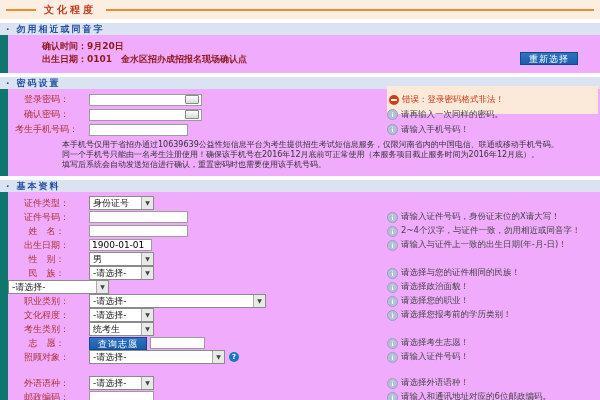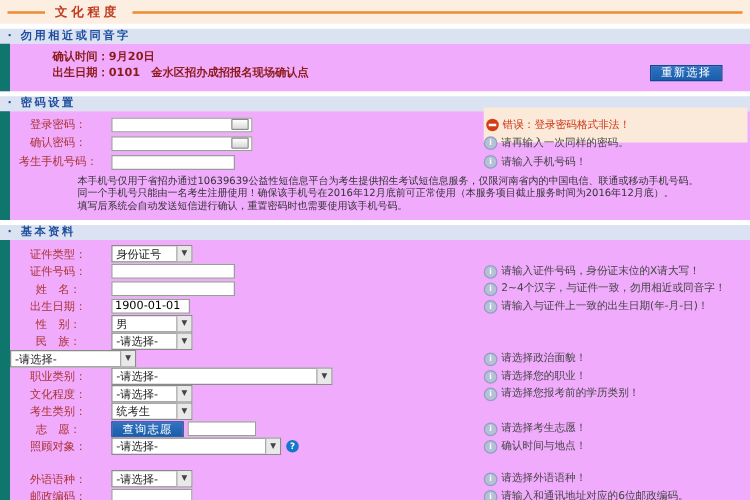--- a/index.html
+++ b/index.html
@@ -168,20 +168,24 @@
       <span class="sa">▼</span>
     </div>
   </div>
 
   <div class="row">
     <span class="lbl">民　族：</span>
     <div class="sel sw60">
       <span class="sv">-请选择-</span>
       <span class="sa">▼</span>
     </div>
+    <span class="hint">
+      <span class="ico-info">i</span>
+      <span>请选择与您的证件相同的民族！</span>
+    </span>
   </div>
 
   <div class="row">
     <div class="sel sw96">
       <span class="sv">-请选择-</span>
       <span class="sa">▼</span>
     </div>
     <span class="hint">
       <span class="ico-info">i</span>
       <span>请选择政治面貌！</span>
@@ -232,21 +236,21 @@
 
   <div class="row">
     <span class="lbl">照顾对象：</span>
     <div class="sel sw131">
       <span class="sv">-请选择-</span>
       <span class="sa">▼</span>
     </div>
     <span class="ico-help">?</span>
     <span class="hint">
       <span class="ico-info">i</span>
-      <span>确认时间与地点！</span>
+      <span>请输入证件号码！</span>
     </span>
   </div>
 
   <div class="row mt12">
     <span class="lbl">外语语种：</span>
     <div class="sel sw60">
       <span class="sv">-请选择-</span>
       <span class="sa">▼</span>
     </div>
     <span class="hint">

